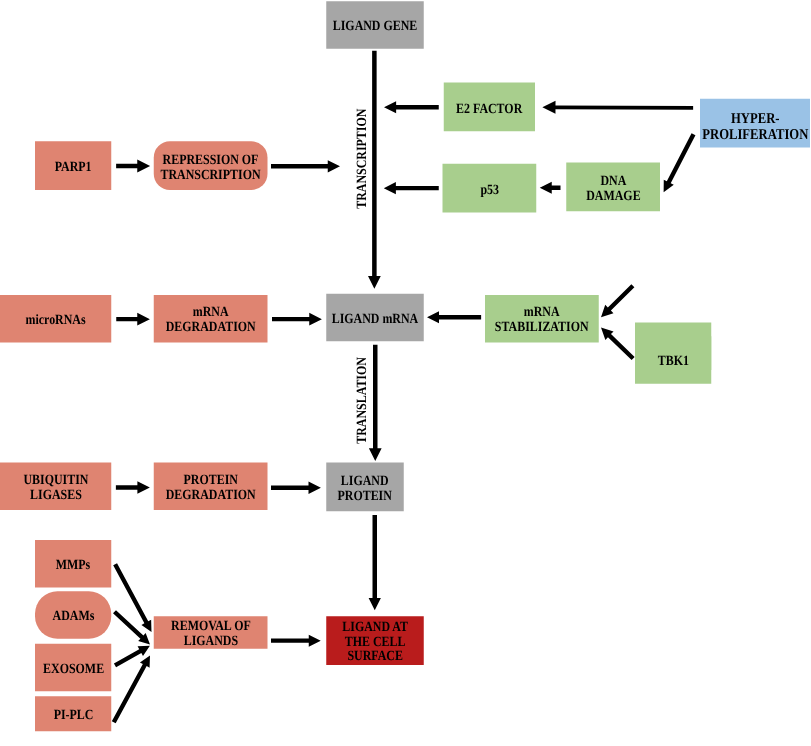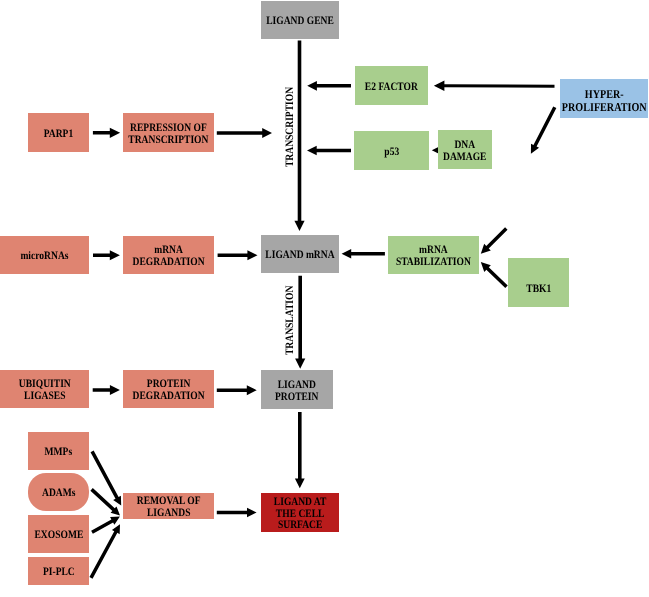--- a/index.html
+++ b/index.html
@@ -108,32 +108,32 @@
         <span class="node-text">
           <span>HYPER-</span>
           <span>PROLIFERATION</span>
         </span>
       </div>
       <div class="node" style="left: 28px; top: 113px; width: 61px; height: 39px; background: rgb(223, 132, 113); font-size: 11.3px;">
         <span class="node-text">
           <span>PARP1</span>
         </span>
       </div>
-      <div class="node" style="left: 123px; top: 113px; width: 91px; height: 39px; background: rgb(223, 132, 113); font-size: 11.3px;">
+      <div class="node" style="left: 123px; top: 113px; width: 91px; height: 39px; background: rgb(223, 132, 113); font-size: 11.3px; border-radius: 13px;">
         <span class="node-text">
           <span>REPRESSION OF</span>
           <span>TRANSCRIPTION</span>
         </span>
       </div>
       <div class="node" style="left: 354px; top: 131px; width: 75px; height: 39px; background: rgb(168, 206, 141); font-size: 11.3px;">
         <span class="node-text">
           <span>p53</span>
         </span>
       </div>
-      <div class="node" style="left: 438px; top: 130px; width: 54px; height: 39px; background: rgb(168, 206, 141); font-size: 11.3px;">
+      <div class="node" style="left: 453px; top: 130px; width: 75px; height: 39px; background: rgb(168, 206, 141); font-size: 11.3px;">
         <span class="node-text">
           <span>DNA</span>
           <span>DAMAGE</span>
         </span>
       </div>
       <div class="node" style="left: 508px; top: 211px; width: 61px; height: 38px; background: rgb(168, 206, 141); font-size: 11.3px; margin-top: 47px;">
         <span class="node-text">
           <span>IRF3</span>
         </span>
       </div>
@@ -169,21 +169,21 @@
           <span>UBIQUITIN</span>
           <span>LIGASES</span>
         </span>
       </div>
       <div class="node" style="left: 123px; top: 370px; width: 91px; height: 38px; background: rgb(223, 132, 113); font-size: 11.3px;">
         <span class="node-text">
           <span>PROTEIN</span>
           <span>DEGRADATION</span>
         </span>
       </div>
-      <div class="node" style="left: 261px; top: 370px; width: 72px; height: 39px; background: rgb(166, 166, 166); font-size: 11.3px;">
+      <div class="node" style="left: 261px; top: 370px; width: 62px; height: 39px; background: rgb(166, 166, 166); font-size: 11.3px;">
         <span class="node-text">
           <span>LIGAND</span>
           <span>PROTEIN</span>
         </span>
       </div>
       <div class="node" style="left: 28px; top: 432px; width: 61px; height: 38px; background: rgb(223, 132, 113); font-size: 11.3px;">
         <span class="node-text">
           <span>MMPs</span>
         </span>
       </div>

